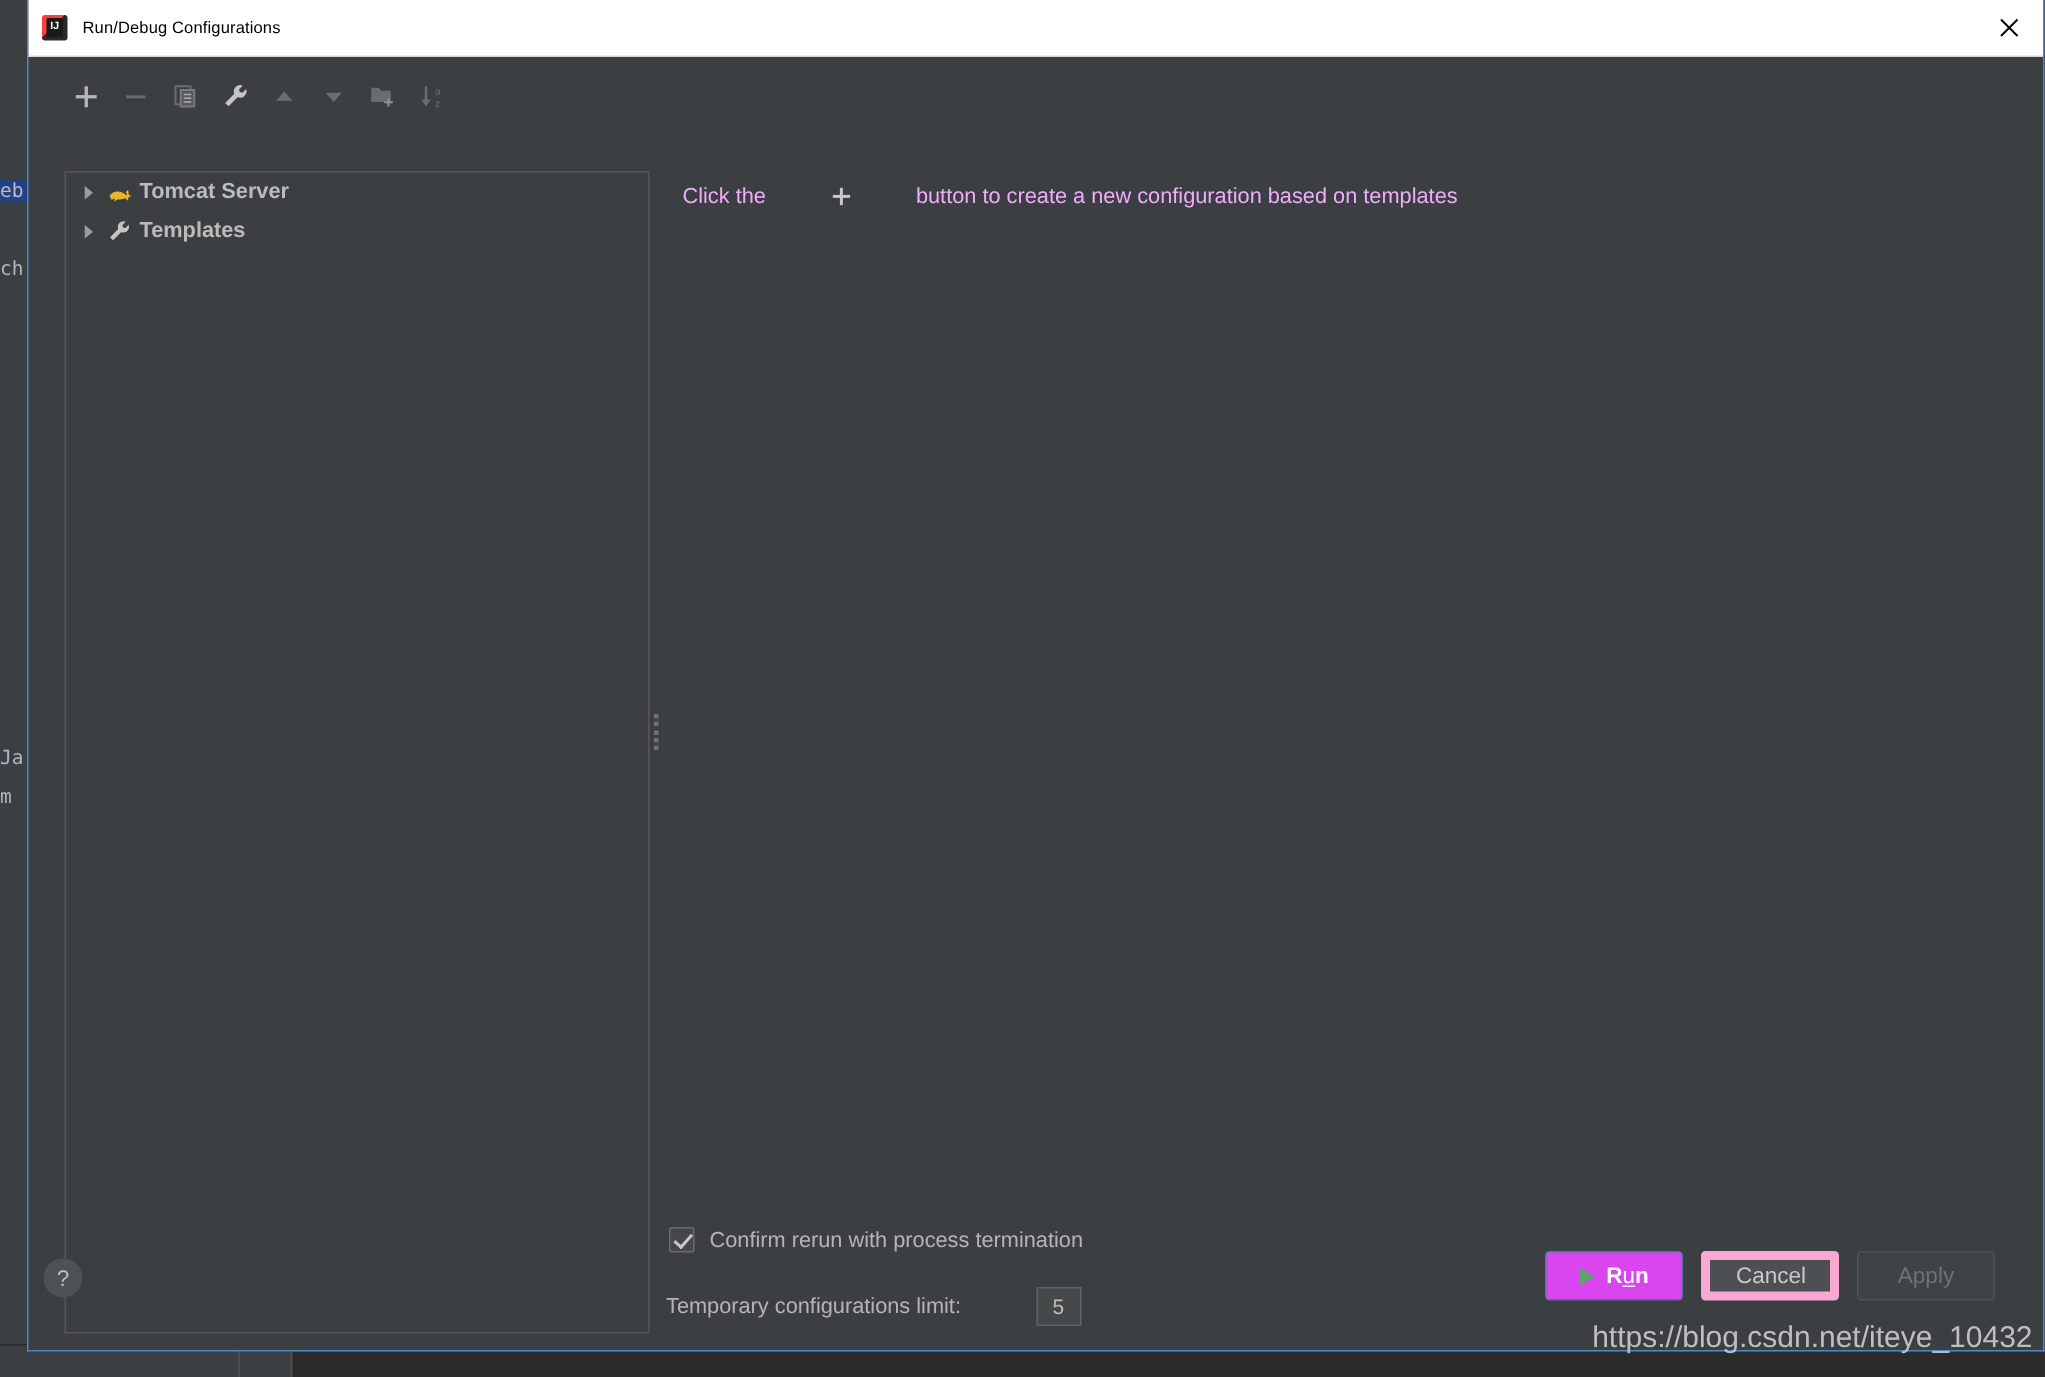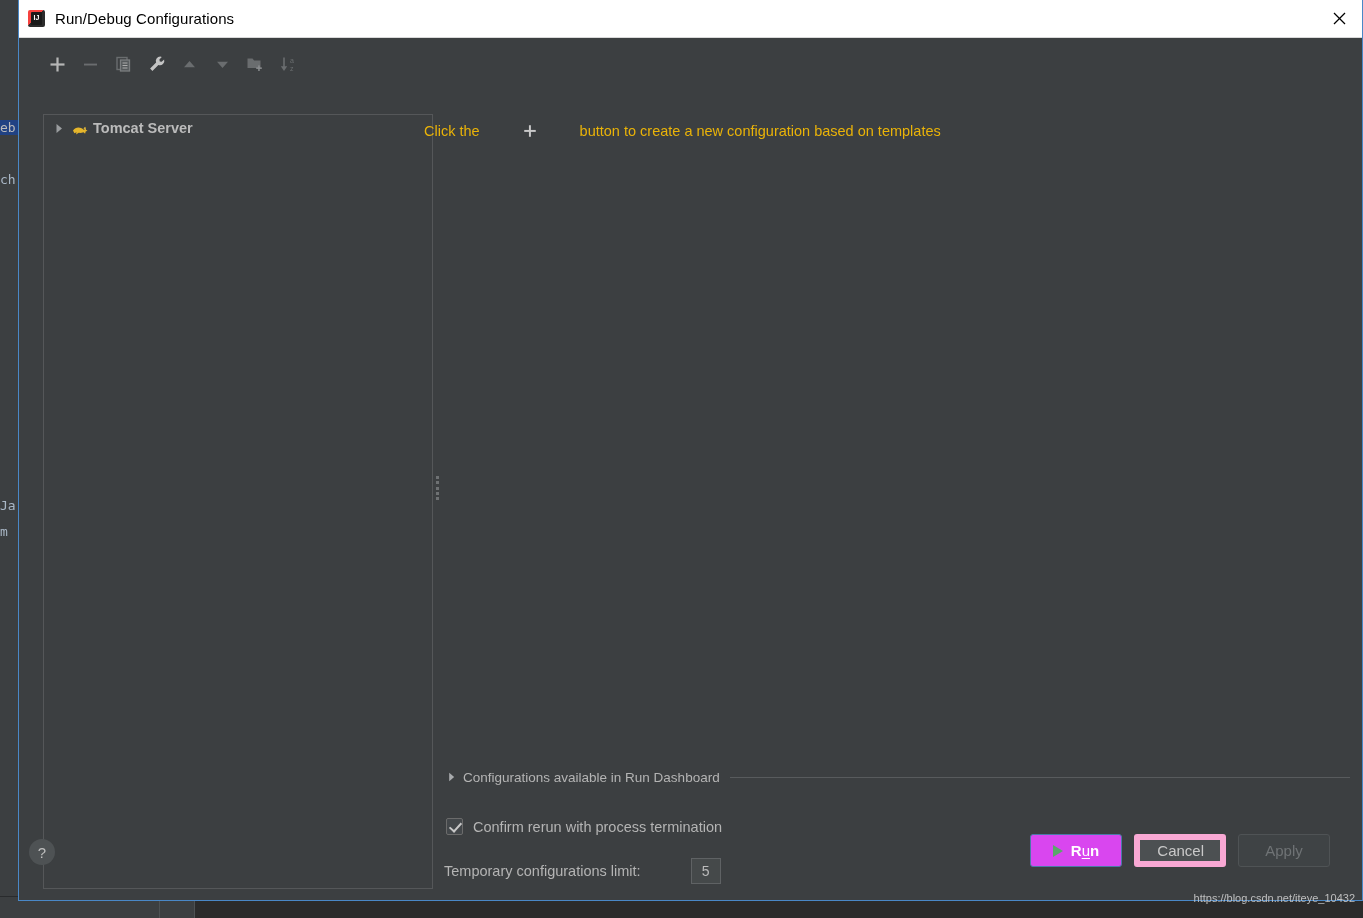--- a/index.html
+++ b/index.html
@@ -102,21 +102,21 @@
     width: 11px;
     font-size: 7px;
     font-weight: bold;
     color: #ffffff;
     text-align: center;
     line-height: 14px;
     font-family: "Liberation Sans", sans-serif;
   }
   #dialog-title {
     margin-left: 10px;
-    font-size: 15px;
+    font-size: 11px;
     color: #000000;
     letter-spacing: .1px;
   }
   #close-button {
     position: absolute;
     right: 0; top: 0;
     width: 46px; height: 37px;
     display: flex;
     align-items: center;
     justify-content: center;
@@ -197,25 +197,25 @@
   }
   #splitter i {
     display: block;
     width: 3px; height: 3px;
     background: #6e7173;
   }
 
   
   #hint-row {
     position: absolute;
-    left: 405px; top: 85px;
+    left: 436px; top: 85px;
     display: flex;
     align-items: center;
     font-size: 14.5px;
-    color: #eab308;
+    color: #f0abfc;
     gap: 36px;
   }
   #hint-plus {
     margin: 0 7px 0 7px;
     display: inline-flex;
   }
 
   
   #dashboard-section {
     position: absolute;
@@ -361,21 +361,21 @@
     border-left: 10px solid #59a869;
     border-top: 6px solid transparent;
     border-bottom: 6px solid transparent;
   }
 
   
   #watermark {
     position: absolute;
     right: 8px;
     bottom: 14px;
-    font-size: 11px;
+    font-size: 20px;
     color: #c9c9c9;
     font-family: "Liberation Sans", sans-serif;
     white-space: nowrap;
     opacity: .92;
     z-index: 50;
   }
 </style>
 </head>
 <body>
 
@@ -493,20 +493,33 @@
         <span class="tree-icon">
           <svg width="17" height="15" viewBox="0 0 17 15" aria-hidden="true">
             <path d="M2 9.5c1.3-2 3.6-3 5.6-2.9 1.7.1 3.2.9 4.6 1.6l2.2-2.5.5 3.1 1.6 1-1.8.7-.6 2.3-1.6-1.6c-1.5.6-3.2.9-4.8.6L5 13.4l.6-2.1-2.2.9z" fill="#e5b52b"></path>
             <path d="M12.2 8.2l1.8-2.2.4 2.6" fill="#f2cb52"></path>
             <circle cx="12.9" cy="8.1" r=".7" fill="#2b2b2b"></circle>
           </svg>
         </span>
         <span class="tree-label">Tomcat Server</span>
       </div>
 
+      <div class="tree-node">
+        <span class="tree-arrow">
+          <svg width="9" height="11" viewBox="0 0 9 11" aria-hidden="true">
+            <path d="M1.5 1 7 5.5 1.5 10z" fill="#9a9d9f"></path>
+          </svg>
+        </span>
+        <span class="tree-icon">
+          <svg width="17" height="16" viewBox="0 0 18 18" aria-hidden="true">
+            <path d="M12.2 1.6a4.4 4.4 0 0 0-4.1 6l-6 6 2.3 2.3 6-6a4.4 4.4 0 0 0 5.7-5.5l-2.4 2.4-1.9-.4-.4-1.9 2.4-2.4a4.4 4.4 0 0 0-1.6-.5z" fill="#c4c4c4"></path>
+          </svg>
+        </span>
+        <span class="tree-label">Templates</span>
+      </div>
     </div>
 
     <div id="splitter">
       <i></i>
         <i></i>
         <i></i>
         <i></i>
         <i></i>
     </div>
 
@@ -514,29 +527,20 @@
       <span>Click the</span>
       <span id="hint-plus">
         <svg width="14" height="14" viewBox="0 0 17 17" aria-hidden="true">
           <rect x="7.2" y="1.5" width="2.4" height="14" fill="#c9c9c9"></rect>
           <rect x="1.5" y="7.2" width="14" height="2.4" fill="#c9c9c9"></rect>
         </svg>
       </span>
       <span>button to create a new configuration based on templates</span>
     </div>
 
-    <div id="dashboard-section">
-      <span class="sec-arrow">
-        <svg width="8" height="10" viewBox="0 0 8 10" aria-hidden="true">
-          <path d="M1.2 .8 6.2 5 1.2 9.2z" fill="#a8abad"></path>
-        </svg>
-      </span>
-      <span class="sec-label">Configurations available in Run Dashboard</span>
-      <span class="sec-rule"></span>
-    </div>
 
     <div id="confirm-row">
       <span class="cbx checked"></span>
       <span class="cbx-label">Confirm rerun with process termination</span>
     </div>
 
     <div id="temp-row">
       <span class="lbl">Temporary configurations limit:</span>
       <span id="temp-input">5</span>
     </div>

